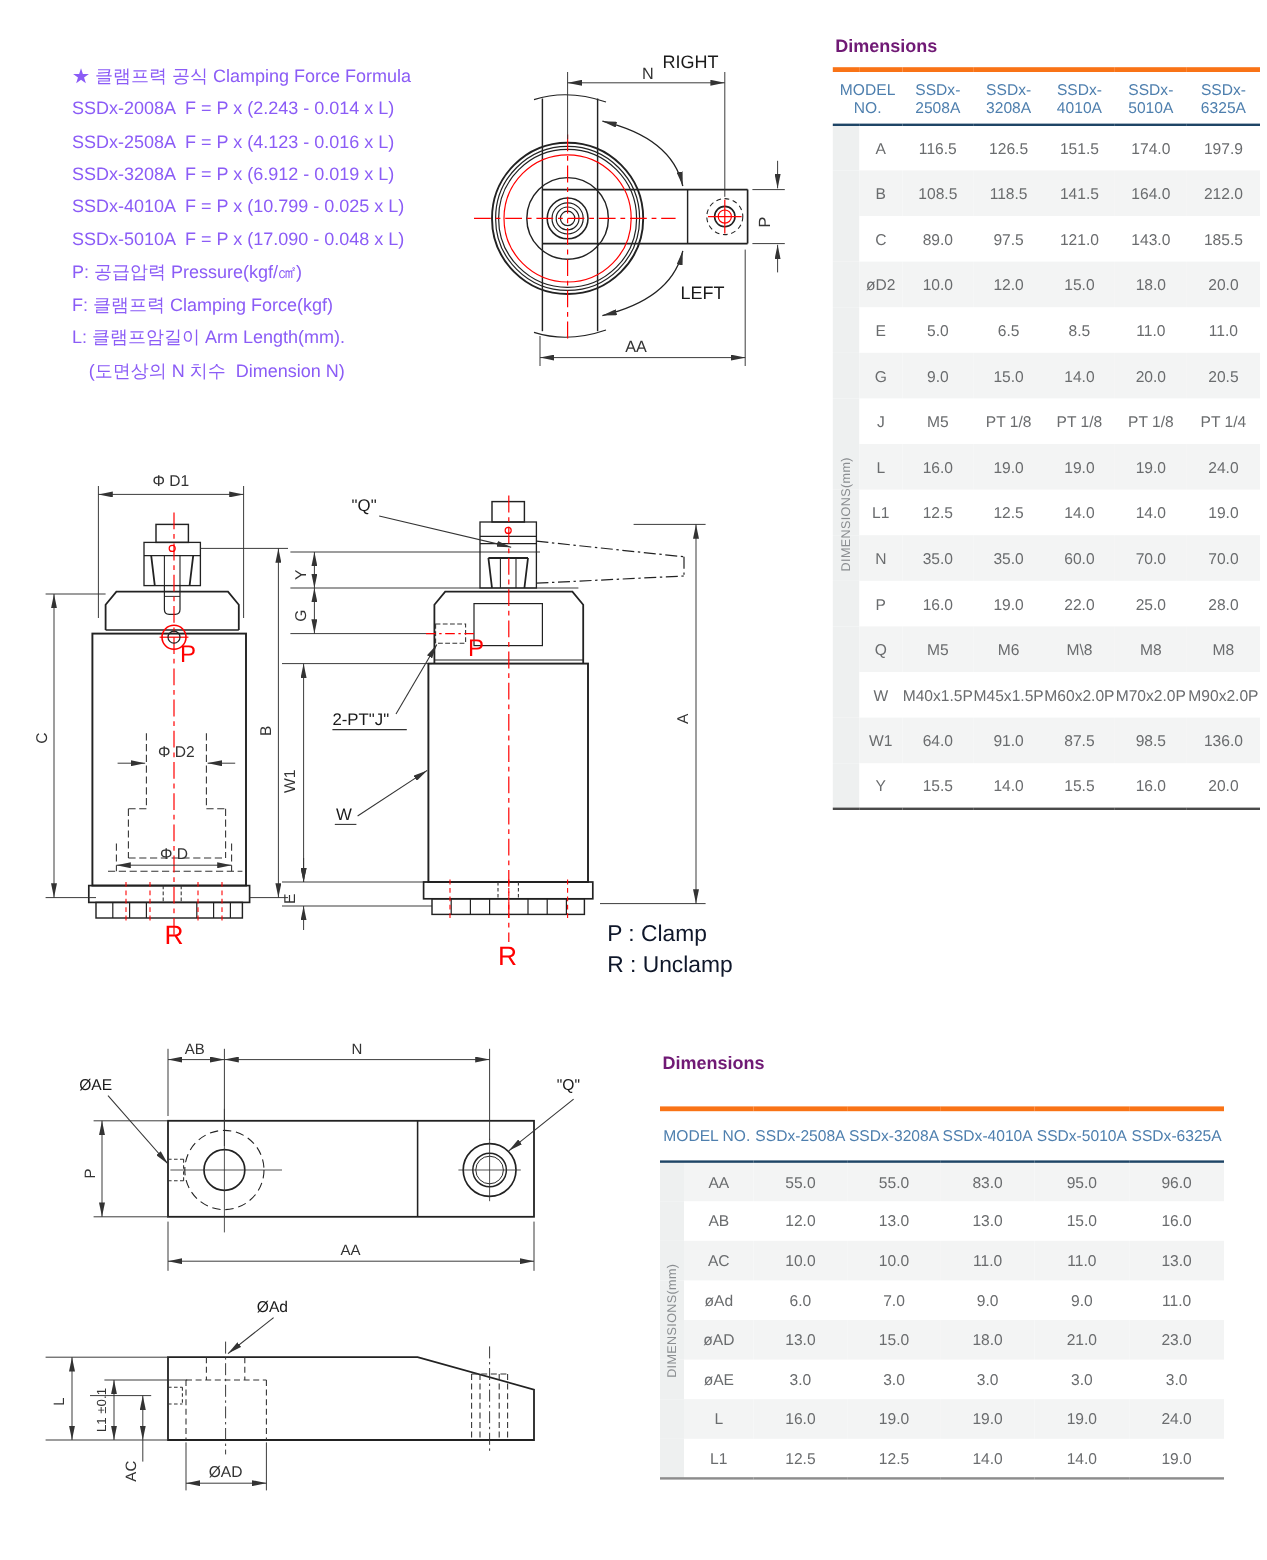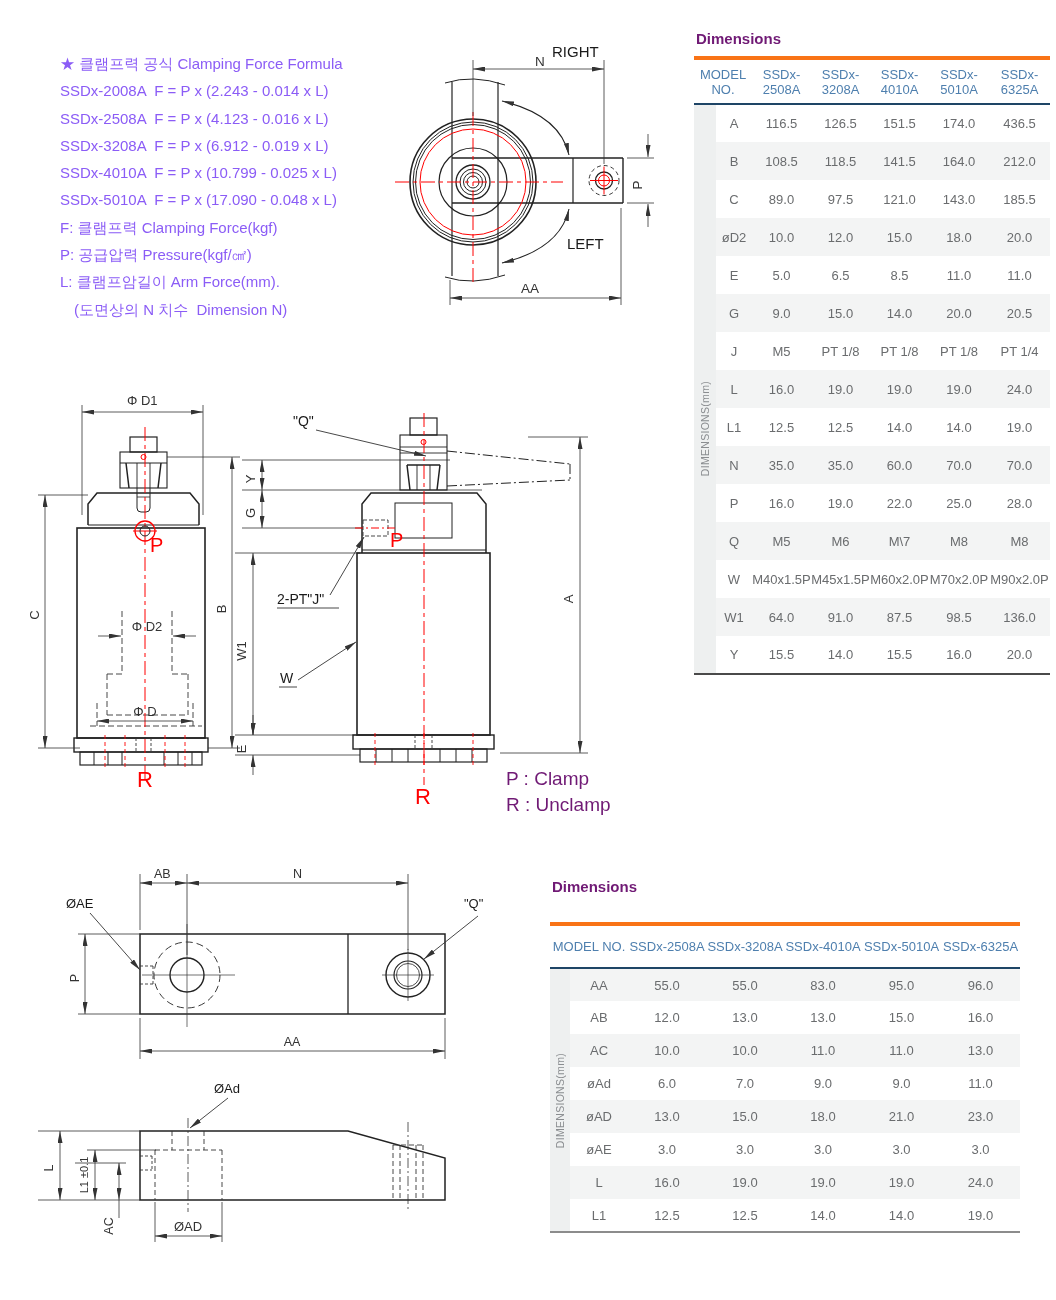--- a/index.html
+++ b/index.html
@@ -41,35 +41,35 @@
   .side-label span { writing-mode:vertical-rl; transform:rotate(180deg);
                      font-size:10.5px; color:#8a8d90; letter-spacing:.3px; white-space:nowrap; }
   .t-top { left:694px; top:30px; width:356px; }
   .t-top .dim-title { margin:0 0 9px 2px; }
   .t-bot { left:550px; top:878px; width:470px; }
   .t-bot .dim-title { margin:0 0 27px 2px; }
 
   
   .drawing { position:absolute; }
   .clamp-legend { position:absolute; left:506px; top:766px; font-size:19px;
-                  line-height:26px; color:#701a75; }
+                  line-height:26px; color:#0f172a; }
 </style>
 </head>
 <body>
 
 <div class="formula-block">
   <div class="fline">★ 클램프력 공식 Clamping Force Formula</div>
   <div class="fline">SSDx-2008A  F = P x (2.243 - 0.014 x L)</div>
   <div class="fline">SSDx-2508A  F = P x (4.123 - 0.016 x L)</div>
   <div class="fline">SSDx-3208A  F = P x (6.912 - 0.019 x L)</div>
   <div class="fline">SSDx-4010A  F = P x (10.799 - 0.025 x L)</div>
   <div class="fline">SSDx-5010A  F = P x (17.090 - 0.048 x L)</div>
+  <div class="fline">P: 공급압력 Pressure(kgf/㎠)</div>
   <div class="fline">F: 클램프력 Clamping Force(kgf)</div>
-  <div class="fline">P: 공급압력 Pressure(kgf/㎠)</div>
-  <div class="fline">L: 클램프암길이 Arm Force(mm).</div>
+  <div class="fline">L: 클램프암길이 Arm Length(mm).</div>
   <div class="fline note">(도면상의 N 치수  Dimension N)</div>
 </div>
 
 <svg class="drawing" style="left:395px;top:28px" width="300" height="292" viewBox="0 0 300 292">
   <defs>
     <marker id="tv-ar" viewBox="0 0 12 5" refX="12" refY="2.5" markerWidth="12" markerHeight="5" markerUnits="userSpaceOnUse" orient="auto-start-reverse">
       <path d="M0,0 L12,2.5 L0,5 Z" fill="#333"></path>
     </marker>
   </defs>
   <g fill="none" stroke="#222">
@@ -375,21 +375,21 @@
       </tr>
     </thead>
     <tbody>
         <tr>
           <td class="strip"></td>
           <th>A</th>
           <td>116.5</td>
           <td>126.5</td>
           <td>151.5</td>
           <td>174.0</td>
-          <td>436.5</td>
+          <td>197.9</td>
         </tr>
         <tr class="alt">
           <td class="strip"></td>
           <th>B</th>
           <td>108.5</td>
           <td>118.5</td>
           <td>141.5</td>
           <td>164.0</td>
           <td>212.0</td>
         </tr>
@@ -472,21 +472,21 @@
           <td>19.0</td>
           <td>22.0</td>
           <td>25.0</td>
           <td>28.0</td>
         </tr>
         <tr class="alt">
           <td class="strip"></td>
           <th>Q</th>
           <td>M5</td>
           <td>M6</td>
-          <td>M\7</td>
+          <td>M\8</td>
           <td>M8</td>
           <td>M8</td>
         </tr>
         <tr>
           <td class="strip"></td>
           <th>W</th>
           <td>M40x1.5P</td>
           <td>M45x1.5P</td>
           <td>M60x2.0P</td>
           <td>M70x2.0P</td>

